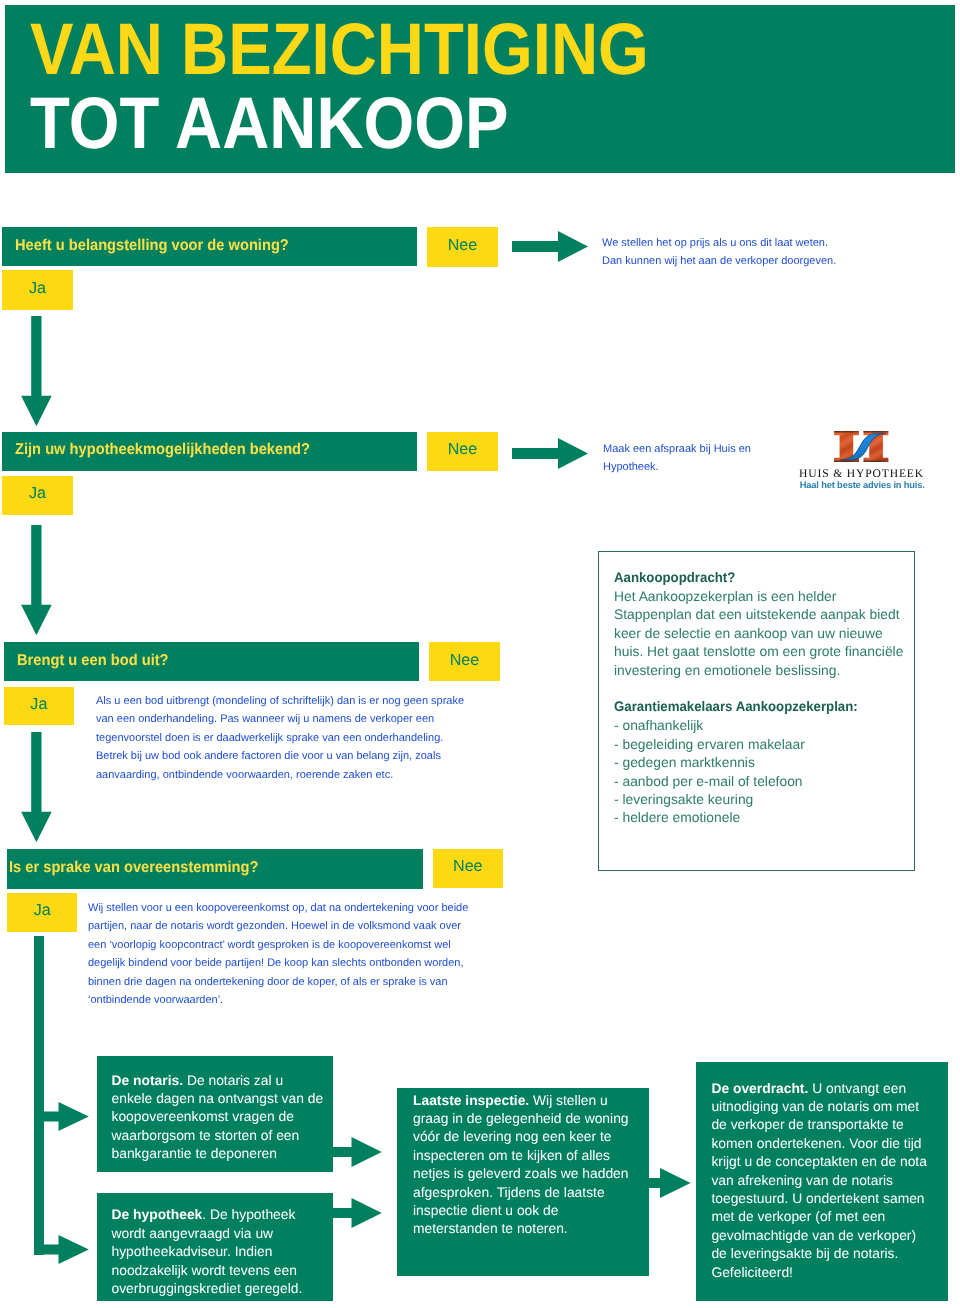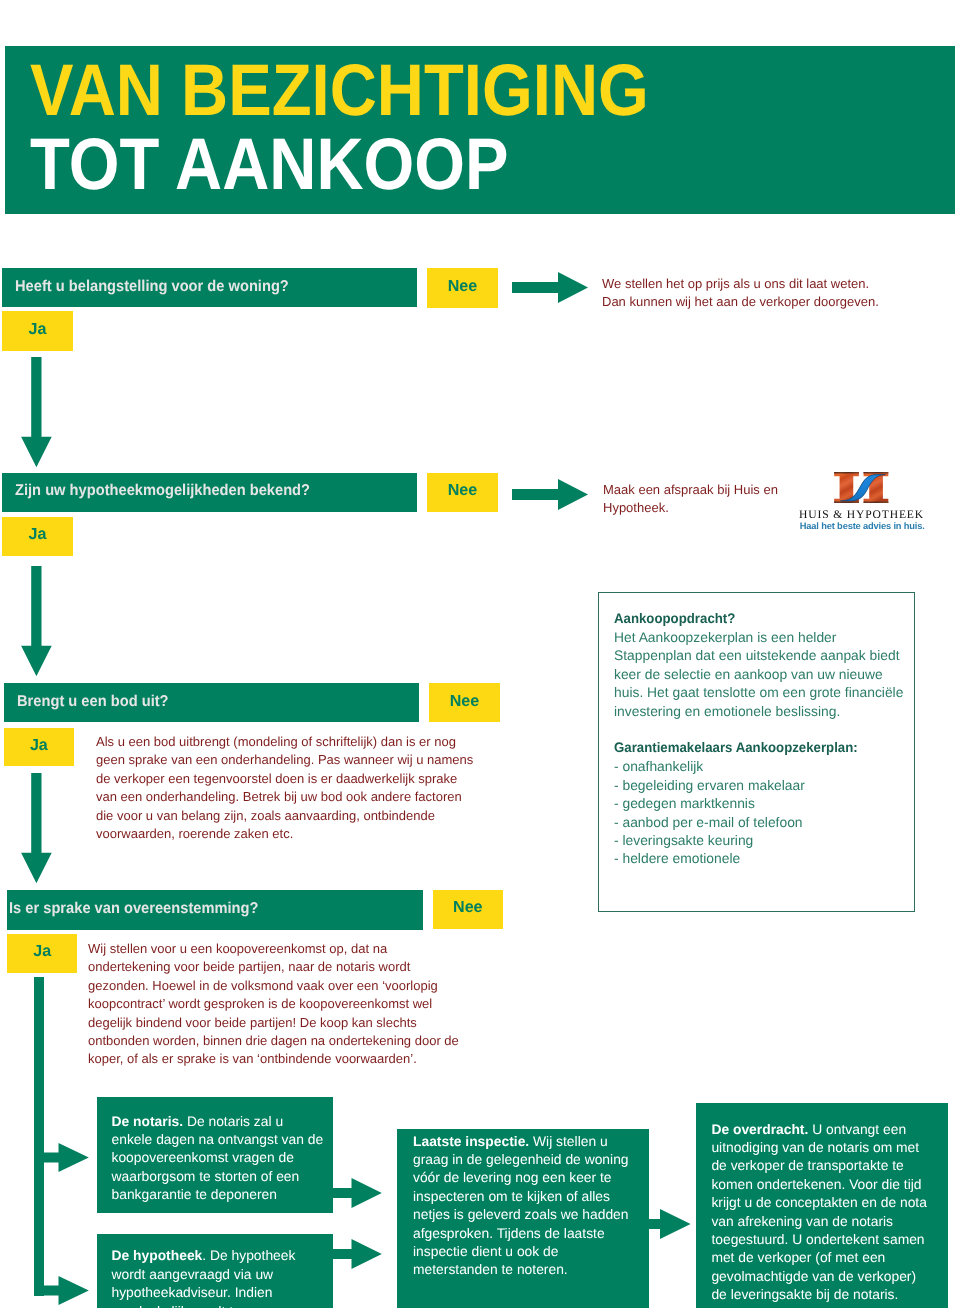--- a/index.html
+++ b/index.html
@@ -1,38 +1,38 @@
 <!DOCTYPE html>
 <html><head>
 <meta charset="utf-8">
 <title>Van bezichtiging tot aankoop</title>
 <style>
   html,body{margin:0;padding:0;}
   body{width:960px;height:1308px;background:#ffffff;
        font-family:"Liberation Sans",sans-serif;position:relative;overflow:hidden;
        -webkit-font-smoothing:antialiased;text-rendering:geometricPrecision;}
-  .stage{position:absolute;left:0;top:0;width:960px;height:1178px;transform:translateZ(0);margin-top:41px;}
+  .stage{position:absolute;left:0;top:0;width:960px;height:1178px;transform:translateZ(0);}
   .abs{position:absolute;}
 
   
   #banner{left:5px;top:5px;width:950px;height:168px;background:var(--green);}
   #banner-line1,#banner-line2{font-size:73px;font-weight:bold;line-height:74px;white-space:nowrap;
       transform:scaleX(0.894);transform-origin:left top;}
   #banner-line1{left:24.6px;top:7.6px;color:var(--titleyellow);}
   #banner-line2{left:24.6px;top:81.6px;color:#ffffff;}
 
   
-  .qbar{background:var(--green);color:#e5e5e5;font-size:15.7px;font-weight:bold;
+  .qbar{background:var(--green);color:#fde047;font-size:15.7px;font-weight:bold;
         display:flex;align-items:center;padding-left:13px;box-sizing:border-box;}
   .qbar > span{display:inline-block;transform:scaleX(0.935);transform-origin:left center;
         white-space:nowrap;position:relative;top:-1px;}
-  .pill{background:var(--yellow);color:var(--green);font-size:16.1px;font-weight:bold;
+  .pill{background:var(--yellow);color:var(--green);font-size:16.1px;font-weight:normal;
         display:flex;align-items:center;justify-content:center;text-align:right;}
   .pill > span{position:relative;top:-1.6px;}
-  .bodytext{font-size:13px;color:#7f1d1d;line-height:18.4px;}
+  .bodytext{font-size:11px;color:#1d4ed8;line-height:18.4px;}
   .greenbox{background:var(--green);color:#fff;font-size:13.85px;line-height:18.4px;
         box-sizing:border-box;}
   .greenbox b{font-weight:bold;}
   #sidepanel{border:1px solid #2d6e5c;box-sizing:border-box;}
   .sidetext{font-size:13.85px;line-height:18.4px;color:#2d7d69;}
   .sidehead{font-weight:bold;color:#1a6052;display:inline-block;
       transform:scaleX(0.956);transform-origin:left top;white-space:nowrap;}
   #sidehead2{margin-top:18.4px;}
 
   :root{--green:#00805F;--yellow:#FCD913;--titleyellow:#FDD817;}

